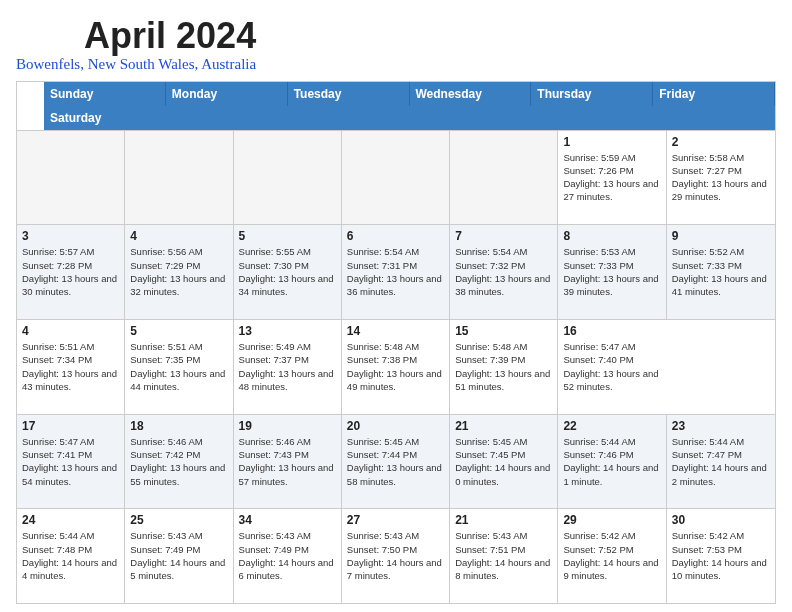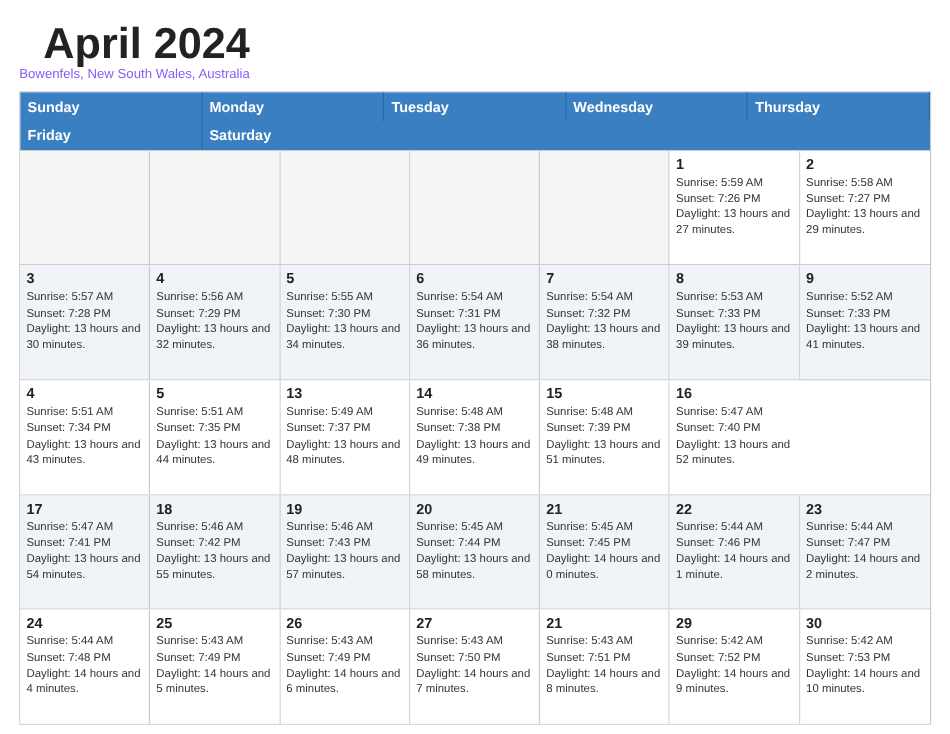--- a/index.html
+++ b/index.html
@@ -38,33 +38,35 @@
     .title-block {
       text-align: right;
     }
     .month-title {
       font-size: 36px;
       font-weight: bold;
       color: #222;
       line-height: 1.1;
     }
     .location {
-      font-size: 11px;
-      color: #8b5cf6;
+      font-size: 15px;
+      color: #1d4ed8;
+      font-family: Liberation Serif, serif;
     }
     .calendar {
       flex: 1;
       display: flex;
       flex-direction: column;
       border: 1px solid #ccc;
     }
     .cal-header {
       display: grid;
-      grid-template-columns: repeat(5, 1fr);
+      grid-template-columns: repeat(6, 1fr);
       background: #3a7fc1;
+      margin-left: 27px;
     }
     .cal-header-cell {
       color: #fff;
       font-weight: bold;
       font-size: 12px;
       padding: 5px 6px;
       text-align: left;
       border-right: 1px solid #2a6aaa;
     }
     .cal-header-cell:last-child { border-right: none; }
@@ -278,21 +280,21 @@
           Sunrise: 5:44 AM<br>Sunset: 7:48 PM<br>Daylight: 14 hours and 4 minutes.
         </div>
       </div>
           <div class="cal-cell">
         <span class="day-num">25</span>
         <div class="day-info">
           Sunrise: 5:43 AM<br>Sunset: 7:49 PM<br>Daylight: 14 hours and 5 minutes.
         </div>
       </div>
           <div class="cal-cell">
-        <span class="day-num">26</span>
+        <span class="day-num">34</span>
         <div class="day-info">
           Sunrise: 5:43 AM<br>Sunset: 7:49 PM<br>Daylight: 14 hours and 6 minutes.
         </div>
       </div>
           <div class="cal-cell">
         <span class="day-num">27</span>
         <div class="day-info">
           Sunrise: 5:43 AM<br>Sunset: 7:50 PM<br>Daylight: 14 hours and 7 minutes.
         </div>
       </div>

